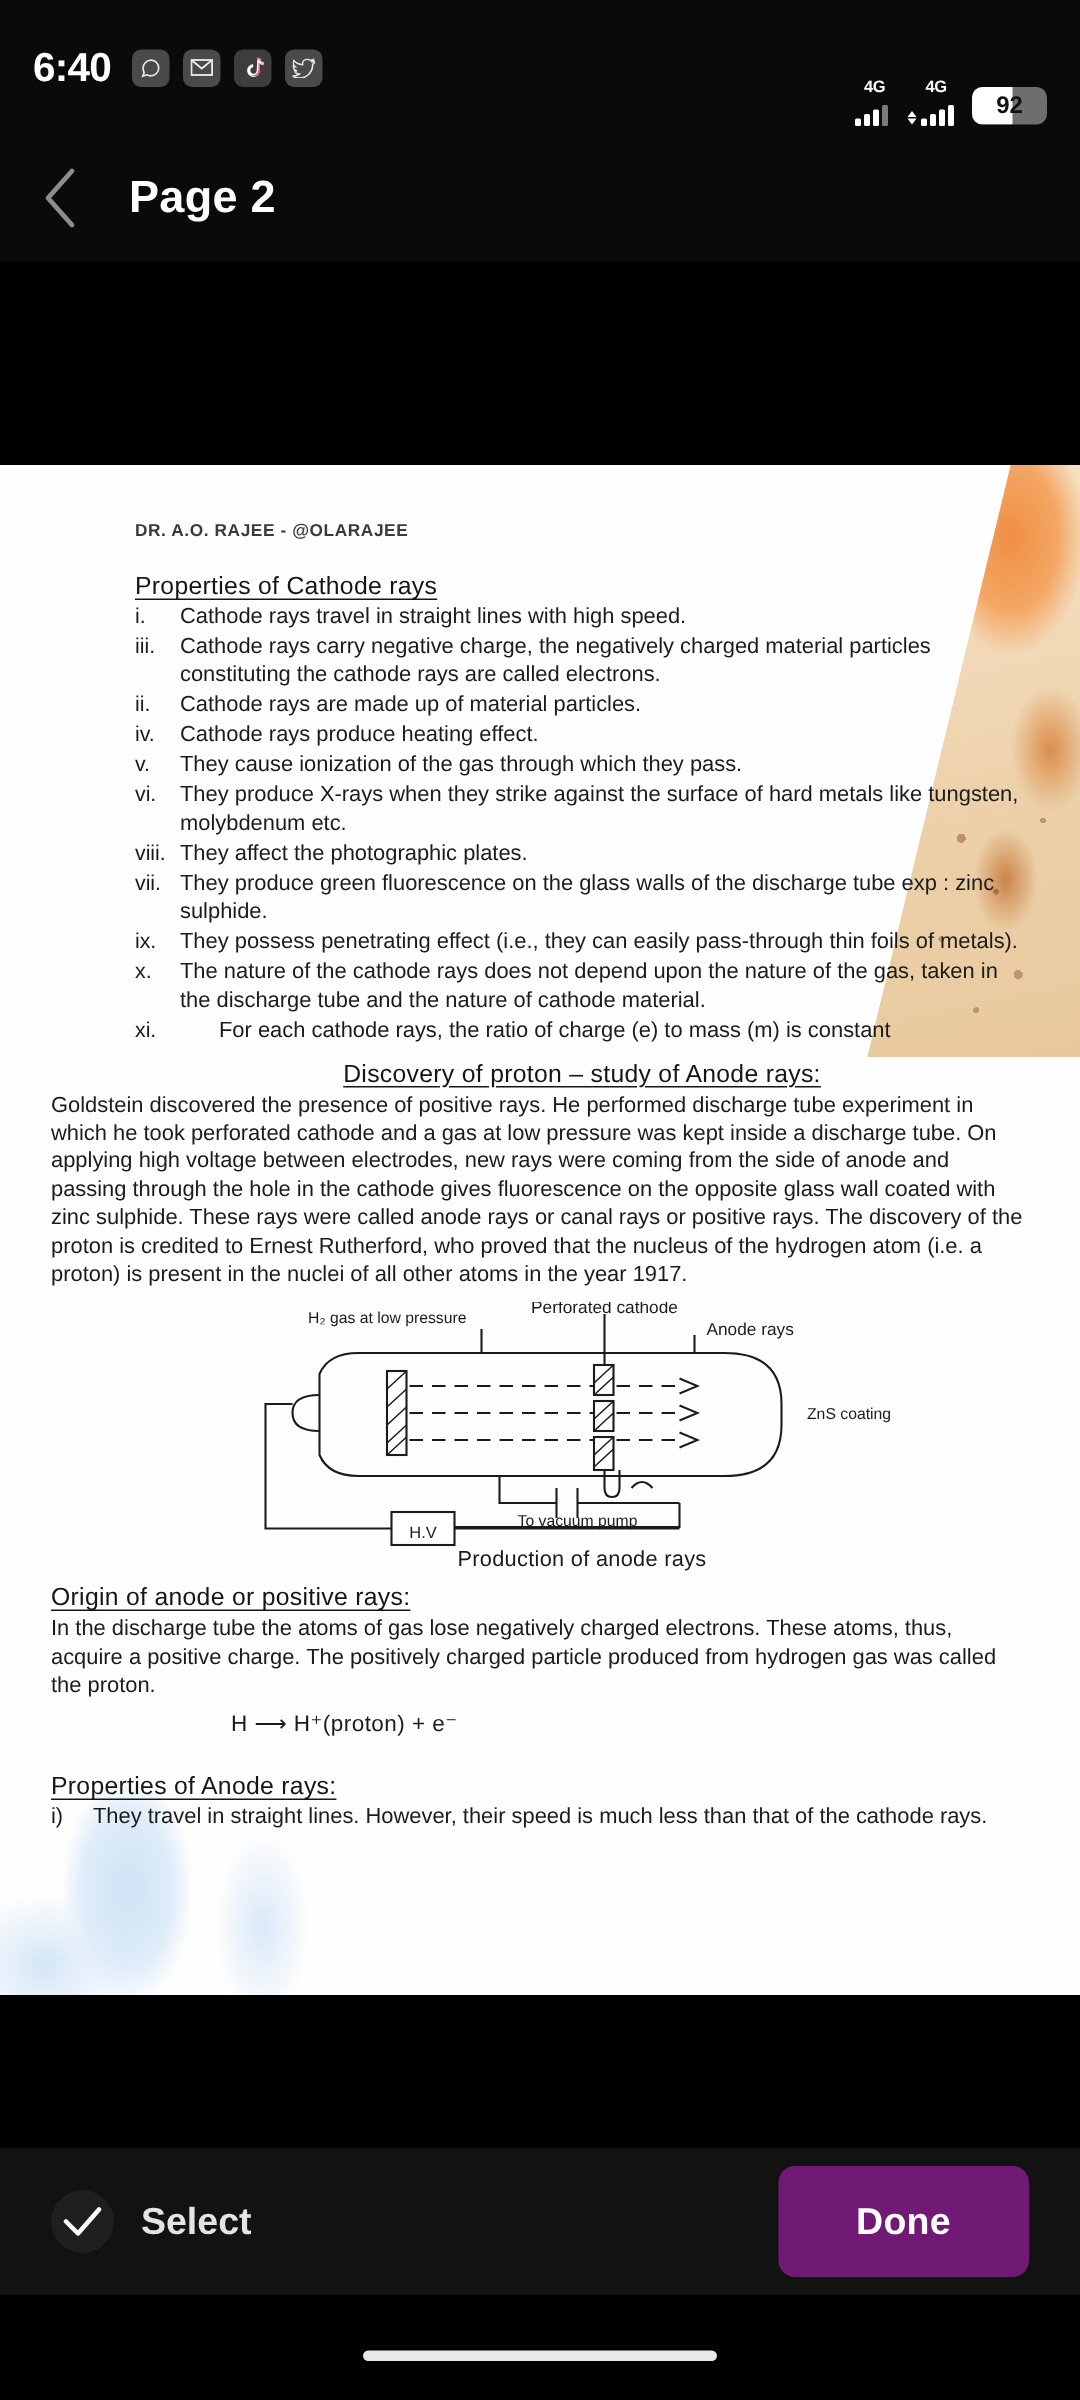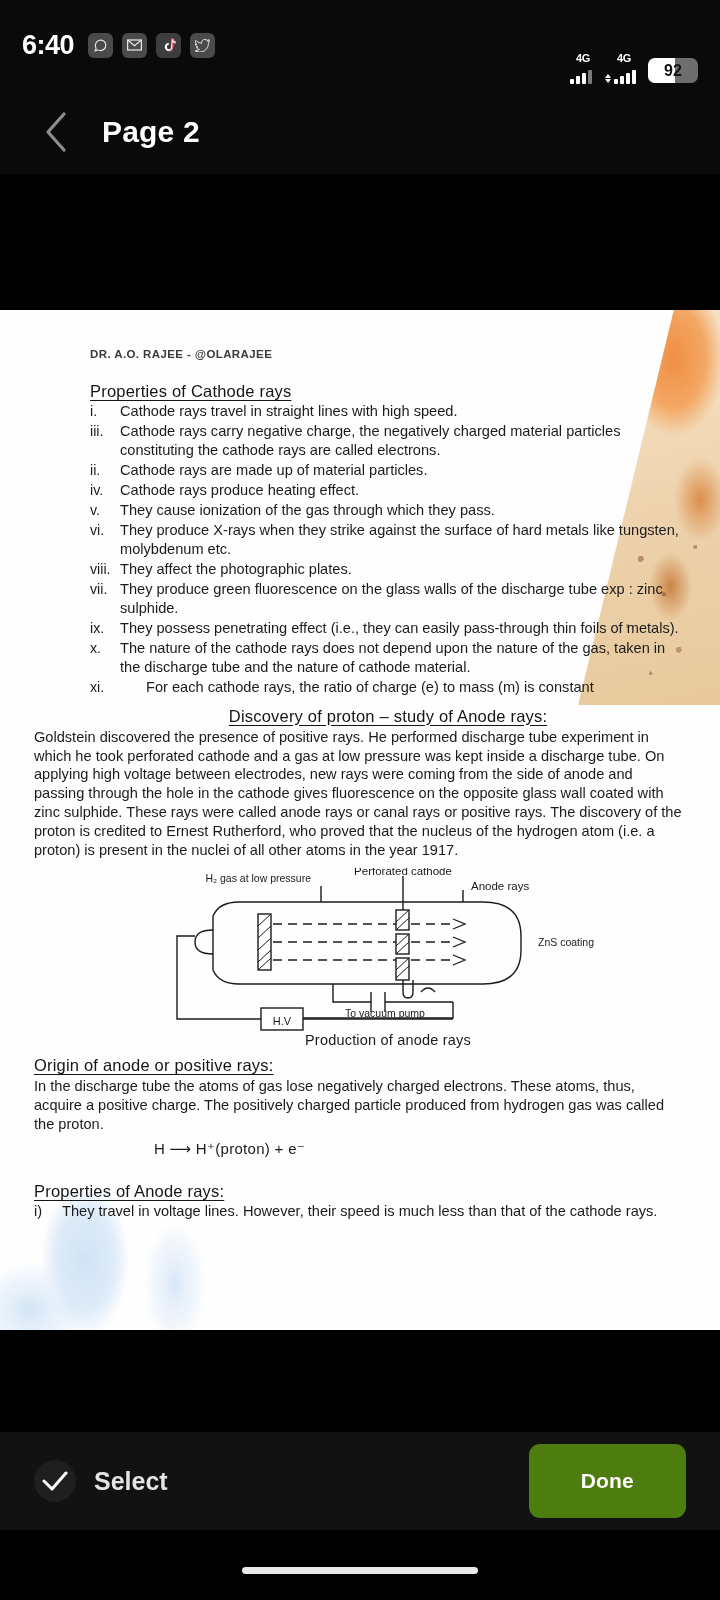--- a/index.html
+++ b/index.html
@@ -56,21 +56,21 @@
   }
   .battery .lvl{
     position:relative; z-index:2; width:100%; text-align:center;
     font-size:16px; font-weight:700; color:#111; line-height:25px;
     mix-blend-mode:normal;
   }
 
   
   .navbar{
     position:absolute; top:90px; left:0; width:720px; height:84px;
-    background:#0a0a0a; display:flex; align-items:center; padding-left:32px;
+    background:#0a0a0a; display:flex; align-items:center; padding-left:16px;
   }
   .backbtn{
     width:48px; height:48px; display:flex; align-items:center; justify-content:center;
     cursor:pointer;
   }
   .backbtn svg{ display:block; }
   .navtitle{
     margin-left:22px; font-size:30px; font-weight:700; color:#fff;
     letter-spacing:0.2px;
   }
@@ -173,21 +173,21 @@
   }
   .select-group{ display:flex; align-items:center; gap:18px; cursor:pointer; }
   .check-circle{
     width:42px; height:42px; border-radius:50%; background:#1f1f1f;
     display:flex; align-items:center; justify-content:center;
   }
   .check-circle svg{ display:block; }
   .select-label{ font-size:25px; font-weight:700; color:#e4e4e4; }
   .tb-spacer{ flex:1; }
   .done-btn{
-    background:#4d7c0f; color:#fff; font-size:21px; font-weight:700;
+    background:#701a75; color:#fff; font-size:25px; font-weight:700;
     border:none; border-radius:11px; padding:0 52px; height:74px;
     cursor:pointer; letter-spacing:0.2px;
   }
   .gesture-bar{
     position:absolute; bottom:26px; left:50%; transform:translateX(-50%);
     width:236px; height:7px; border-radius:4px; background:#e8e8e8;
   }
 </style>
 </head>
 <body>
@@ -357,21 +357,21 @@
           </svg>
           <div class="figcap">Production of anode rays</div>
         </div>
 
         <h2 class="sec sec3" style="margin-left:-56px">Origin of anode or positive rays:</h2>
         <div class="para" style="margin-left:-56px">In the discharge tube the atoms of gas lose negatively charged electrons.  These atoms, thus, acquire a positive charge.  The positively charged particle produced from hydrogen gas was called the proton.</div>
         <div class="eqline" style="margin-left:64px">H ⟶ H⁺(proton) + e⁻</div>
 
         <h2 class="sec sec4" style="margin-left:-56px">Properties of Anode rays:</h2>
         <ol class="alphalist" style="margin-left:-56px">
-          <li><span class="rn">i)</span><span>They travel in voltage lines.  However, their speed is much less than that of the cathode rays.</span></li>
+          <li><span class="rn">i)</span><span>They travel in straight lines.  However, their speed is much less than that of the cathode rays.</span></li>
         </ol>
 
       </div>
     </div>
   </div>
 
   <div class="toolbar">
     <div class="select-group">
       <div class="check-circle">
         <svg width="26" height="20" viewBox="0 0 26 20" fill="none" stroke="#fff" stroke-width="3" stroke-linecap="round" stroke-linejoin="round">

